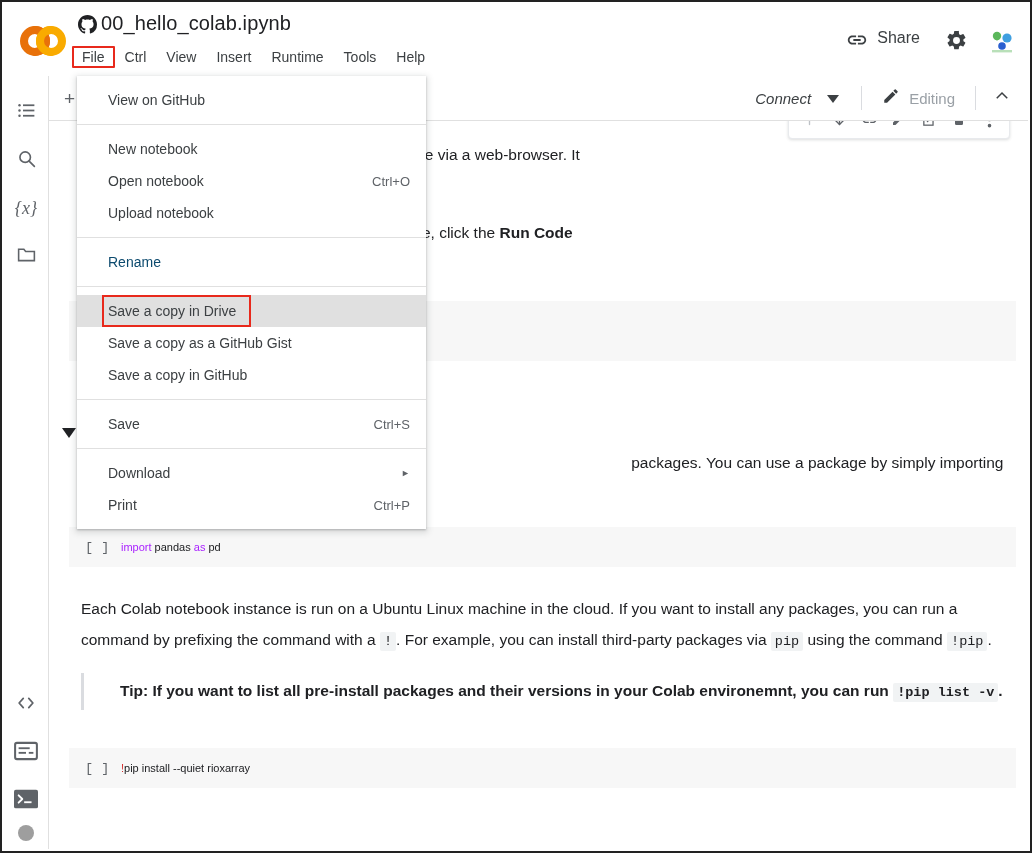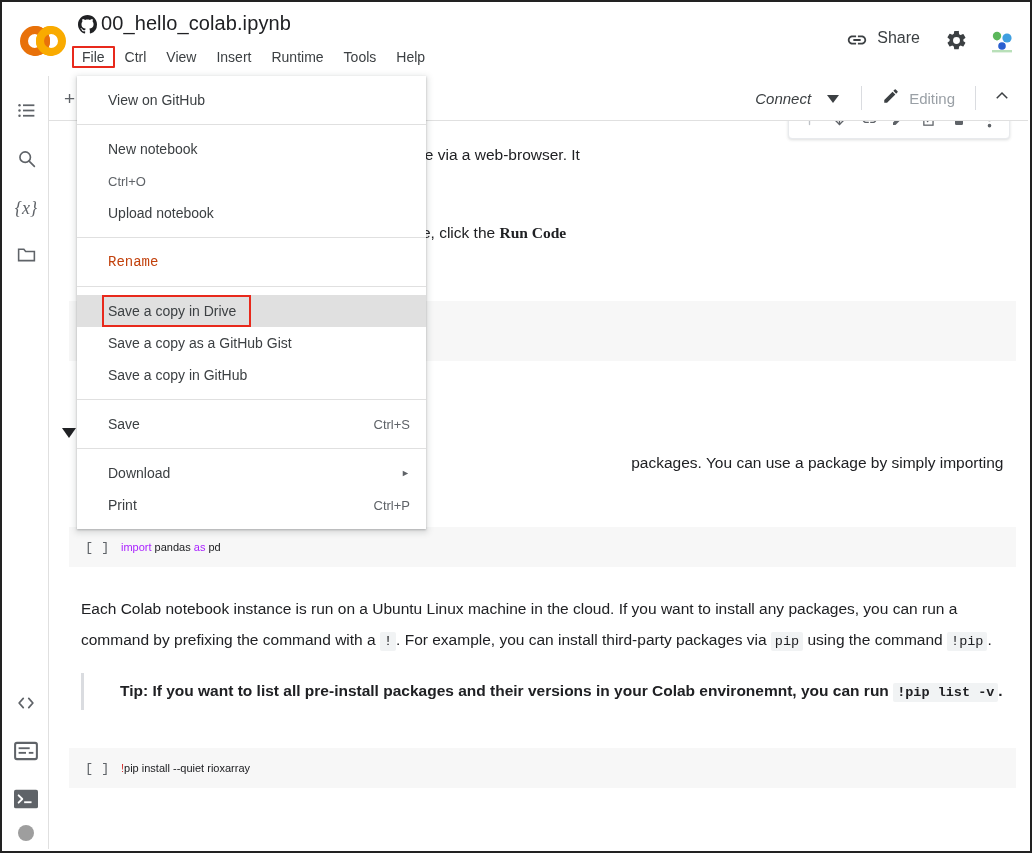--- a/index.html
+++ b/index.html
@@ -213,21 +213,21 @@
   }
 
   .md-cell { position: relative; padding: 6px 12px 6px 12px; }
   .md-cell p {
     margin: 0 0 16px 0;
     font-size: 15.5px;
     line-height: 31px;
     color: #202124;
   }
   .md-cell p:last-child { margin-bottom: 0; }
-  .md-cell b { font-weight: bold; color: #202124; font-family: Liberation Serif, serif; }
+  .md-cell b { font-weight: bold; color: #202124; }
 
   code.inline {
     font-family: "Liberation Mono", monospace;
     font-size: 13.5px;
     background: #f1f3f4;
     padding: 2px 4px;
     border-radius: 2px;
     color: #202124;
   }
 
@@ -313,21 +313,21 @@
     align-items: center;
     height: 32px;
     padding: 0 16px 0 31px;
     color: #3c4043;
     cursor: pointer;
     position: relative;
     box-sizing: border-box;
   }
   .fm-item .lbl { flex: 1; white-space: nowrap; }
   .fm-item .sc { color: #5f6368; font-size: 13px; white-space: nowrap; }
-  .fm-item.disabled { color: #c2410c; cursor: default; font-family: Liberation Mono, monospace; }
+  .fm-item.disabled { color: #0c4a6e; cursor: default; }
   .fm-item.highlighted { background: #e0e0e0; }
   .fm-item .submenu-arrow {
     color: #5f6368;
     font-size: 9px;
     margin-left: 8px;
   }
   .fm-redbox {
     position: absolute;
     left: 25px;
     right: 175px;
@@ -621,20 +621,21 @@
         <span class="lbl">View on GitHub</span>
       </div>
     </div>
     <div class="fm-sep"></div>
 
     <div class="fm-group">
       <div class="fm-item">
         <span class="lbl">New notebook</span>
       </div>
       <div class="fm-item">
+        <span class="lbl">Open notebook</span>
         <span class="sc">Ctrl+O</span>
       </div>
       <div class="fm-item">
         <span class="lbl">Upload notebook</span>
       </div>
     </div>
     <div class="fm-sep"></div>
 
     <div class="fm-group">
       <div class="fm-item disabled">

